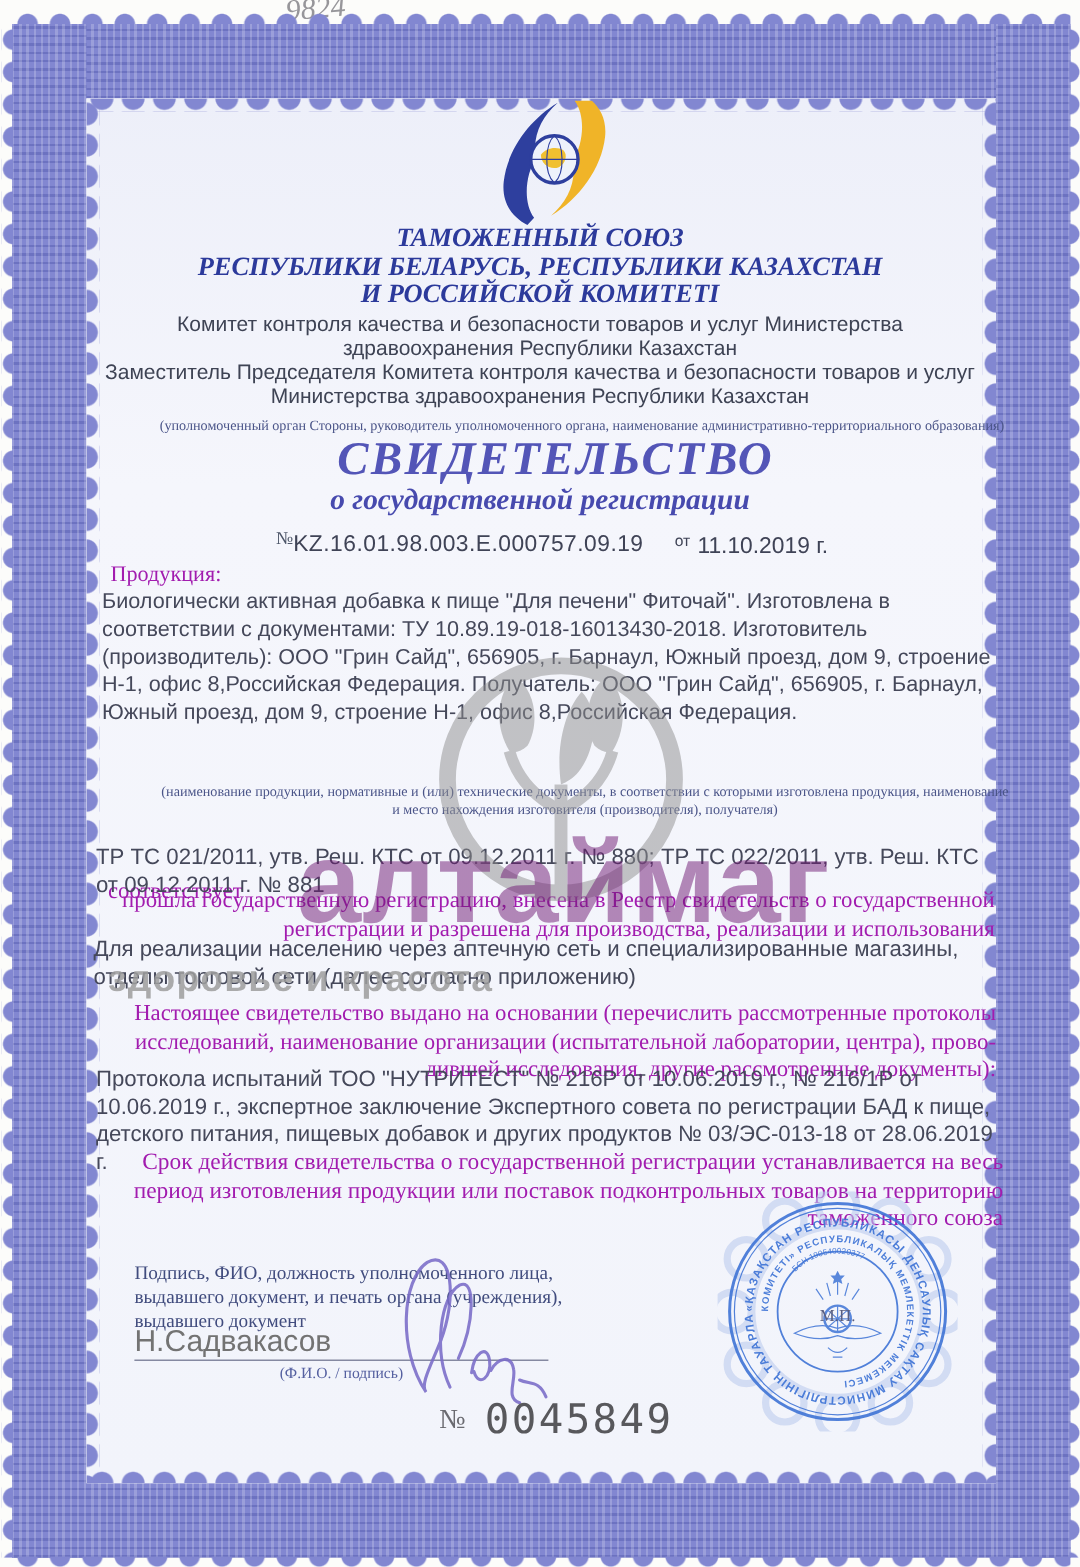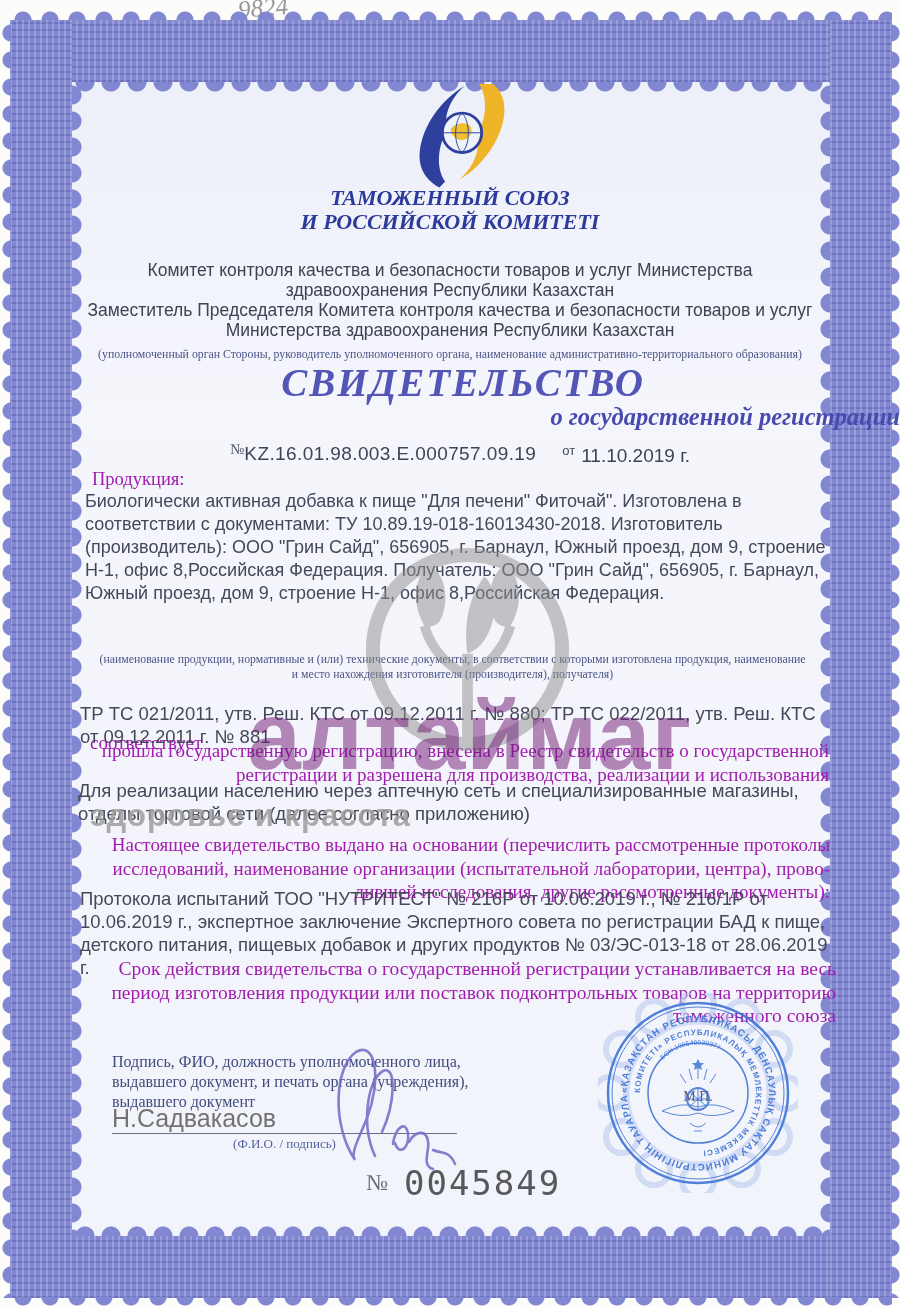--- a/index.html
+++ b/index.html
@@ -40,24 +40,24 @@
   .so-r{left:891px;top:20px;width:9px;height:1278px;background-repeat:repeat-y;
         background-image:radial-gradient(circle 9px at 0px 13px,#8287d1 8px,rgba(130,135,209,0) 9px);
         background-size:9px 27px;}
   .inner{left:72px;top:82px;width:758px;height:1154px;
          background:linear-gradient(180deg,#edeff9 0%,#f5f6fc 28%,#f2f4fb 100%);}
   .orgTitle{width:900px;text-align:center;font-family:"Liberation Serif",serif;
             font-style:italic;font-weight:bold;font-size:22px;line-height:23.5px;color:#2c3a9b;}
   .committee{left:80px;top:260px;width:740px;text-align:center;font-size:17.5px;
              line-height:20px;color:#3e4354;}
   .capSmall{font-family:"Liberation Serif",serif;font-size:11.8px;line-height:15px;
-            color:#4a5488;text-align:center;}
+            color:#4a5488;text-align:center;padding-left:35px;}
   .titleMain{top:360px;width:900px;text-align:center;font-family:"Liberation Serif",serif;
              font-style:italic;font-weight:bold;font-size:39px;color:#5355b7;letter-spacing:2px;margin-left:13px;}
-  .titleSub{top:403px;width:900px;text-align:right;font-family:"Liberation Serif",serif;
+  .titleSub{top:403px;width:900px;text-align:center;font-family:"Liberation Serif",serif;
             font-style:italic;font-weight:bold;font-size:24.5px;color:#474aae;}
   .numRow{left:230px;top:443px;display:flex;align-items:flex-start;color:#3f4356;}
   .numSign{font-family:"Liberation Serif",serif;font-size:15px;color:#4c5568;margin-top:-2px;}
   .numVal{font-size:19px;letter-spacing:.4px;}
   .otLbl{font-size:13px;margin:0 6px 0 26px;}
   .dateVal{font-size:19px;margin-top:2px;}
   .bodySans{font-size:18px;line-height:23px;color:#45485a;}
   .bodySerif{font-family:"Liberation Serif",serif;font-size:19px;line-height:23.5px;color:#a21caf;text-align:right;}
   .wmBrand{left:120px;top:688px;width:700px;text-align:center;font-weight:bold;font-size:96px;
            line-height:96px;color:#701a75;opacity:.5;letter-spacing:1px;}
@@ -100,20 +100,21 @@
     <path d="M103,2 C78,18 58,48 55,78 C53,98 62,112 76,120 L82,113 C72,98 74,72 84,54 C80,36 88,16 103,2 Z" fill="#2e3f9e" transform="scale(1,0.92)"></path>
     <path d="M97,111 C122,95 142,65 145,35 C147,15 138,1 124,-7 L118,0 C128,15 126,41 116,59 C120,77 112,97 97,111 Z" fill="#f0b428" transform="scale(1,0.92)"></path>
     <circle cx="100" cy="52" r="21" fill="#eef2fb" stroke="#2e3f9e" stroke-width="3"></circle>
     <path d="M88,48 C92,42 102,40 108,44 C112,48 110,56 104,59 C96,62 88,56 88,48 Z" fill="#f0c030"></path>
     <path d="M100,31 C92,38 90,64 100,73 M100,31 C108,38 110,64 100,73" fill="none" stroke="#2e3f9e" stroke-width="1"></path>
     <path d="M79,52 L121,52" stroke="#2e3f9e" stroke-width="1" fill="none"></path>
   </svg>
 
   <div class="abs orgTitle" style="top:186px;">
     <div>ТАМОЖЕННЫЙ СОЮЗ</div>
+    <div>РЕСПУБЛИКИ БЕЛАРУСЬ, РЕСПУБЛИКИ КАЗАХСТАН</div>
     <div>И РОССИЙСКОЙ КОМИТЕТІ</div>
   </div>
 
   <div class="abs committee">
     <div>Комитет контроля качества и безопасности товаров и услуг Министерства здравоохранения Республики Казахстан</div>
     <div>Заместитель Председателя Комитета контроля качества и безопасности товаров и услуг Министерства здравоохранения Республики Казахстан</div>
   </div>
 
   <div class="abs capSmall" style="left:60px;top:347px;width:780px;">(уполномоченный орган Стороны, руководитель уполномоченного органа, наименование административно-территориального образования)</div>
 

